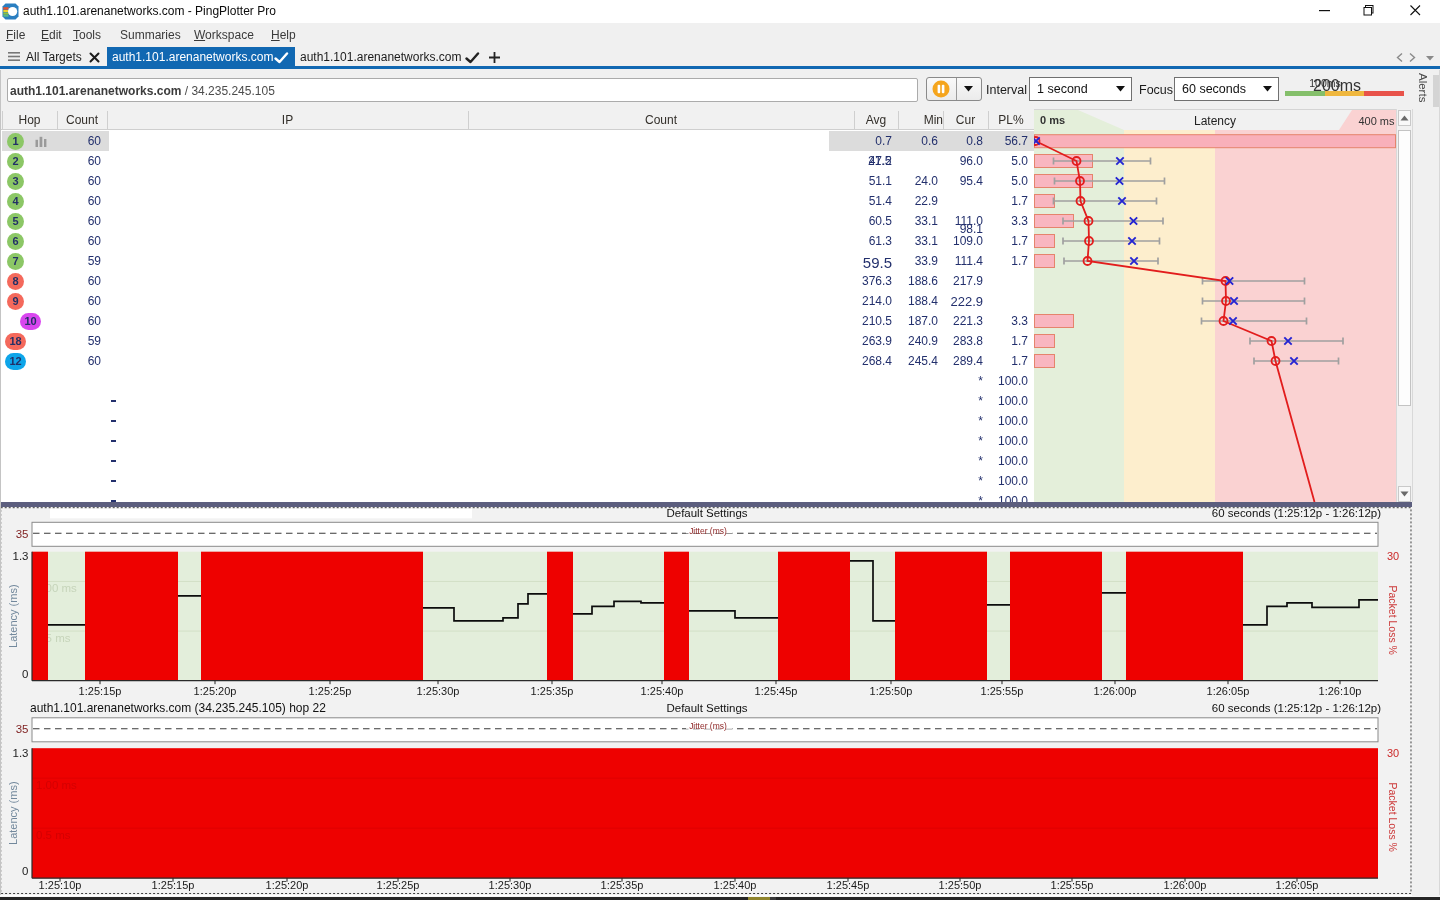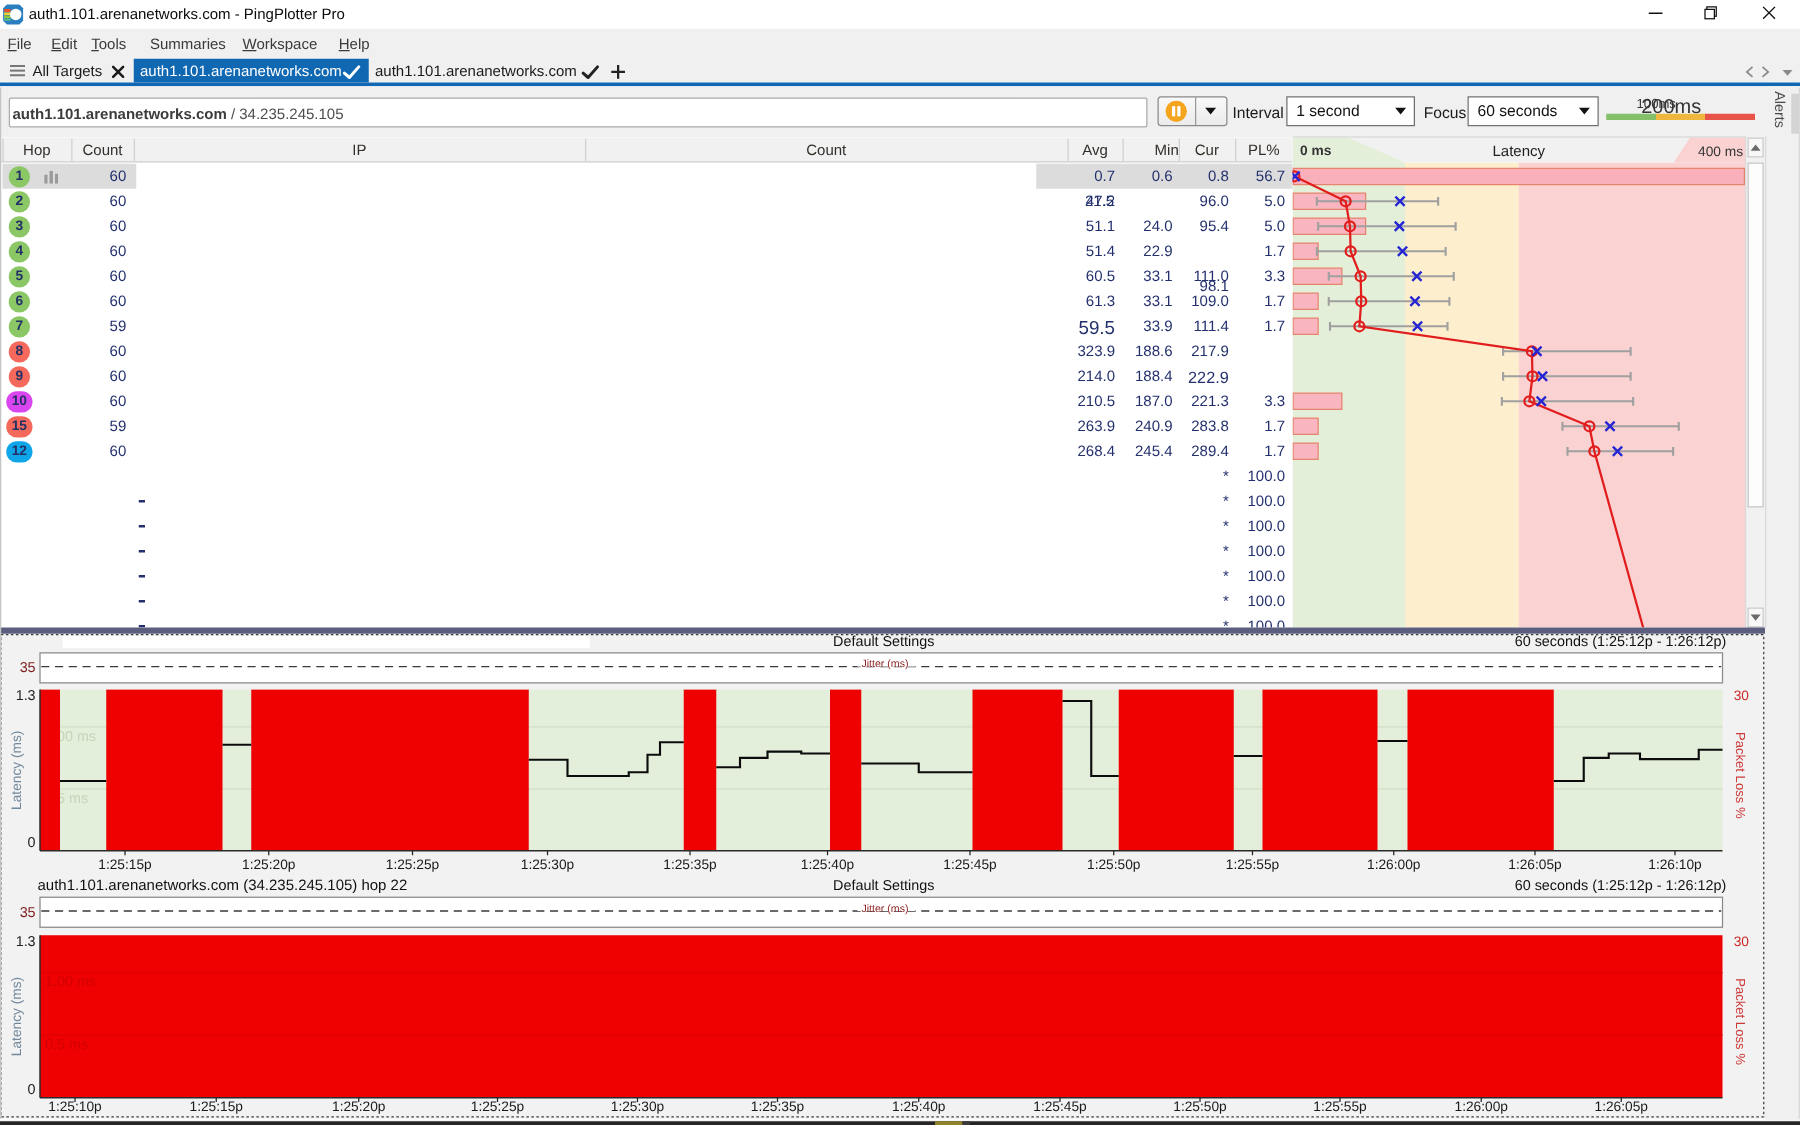--- a/index.html
+++ b/index.html
@@ -150,35 +150,35 @@
 <div class="abs nav" style="left:913px;top:124px;width:70px;text-align:right;font-size:12px;">109.0</div>
 <div class="abs nav" style="left:958px;top:124px;width:70px;text-align:right;font-size:12px;">1.7</div>
 <div class="abs" style="left:7.0px;top:142.5px;width:17px;height:17px;border-radius:8.5px;background:#8cc766;color:#233066;font-size:11px;font-weight:bold;text-align:center;line-height:17px;">7</div>
 <div class="abs nav" style="left:61px;top:144px;width:40px;text-align:right;font-size:12px;">59</div>
 <div class="abs nav" style="left:822px;top:144px;width:70px;text-align:right;font-size:15px;">59.5</div>
 <div class="abs nav" style="left:868px;top:144px;width:70px;text-align:right;font-size:12px;">33.9</div>
 <div class="abs nav" style="left:913px;top:144px;width:70px;text-align:right;font-size:12px;">111.4</div>
 <div class="abs nav" style="left:958px;top:144px;width:70px;text-align:right;font-size:12px;">1.7</div>
 <div class="abs" style="left:7.0px;top:162.5px;width:17px;height:17px;border-radius:8.5px;background:#f4695c;color:#233066;font-size:11px;font-weight:bold;text-align:center;line-height:17px;">8</div>
 <div class="abs nav" style="left:61px;top:164px;width:40px;text-align:right;font-size:12px;">60</div>
-<div class="abs nav" style="left:822px;top:164px;width:70px;text-align:right;font-size:12px;">323.9</div>
+<div class="abs nav" style="left:822px;top:164px;width:70px;text-align:right;font-size:12px;">376.3</div>
 <div class="abs nav" style="left:868px;top:164px;width:70px;text-align:right;font-size:12px;">188.6</div>
 <div class="abs nav" style="left:913px;top:164px;width:70px;text-align:right;font-size:12px;">217.9</div>
 <div class="abs" style="left:7.0px;top:182.5px;width:17px;height:17px;border-radius:8.5px;background:#f4695c;color:#233066;font-size:11px;font-weight:bold;text-align:center;line-height:17px;">9</div>
 <div class="abs nav" style="left:61px;top:184px;width:40px;text-align:right;font-size:12px;">60</div>
 <div class="abs nav" style="left:822px;top:184px;width:70px;text-align:right;font-size:12px;">214.0</div>
 <div class="abs nav" style="left:868px;top:184px;width:70px;text-align:right;font-size:12px;">188.4</div>
 <div class="abs nav" style="left:913px;top:184px;width:70px;text-align:right;font-size:13px;">222.9</div>
-<div class="abs" style="left:5.0px;top:202.5px;width:21px;height:17px;border-radius:8.5px;background:#d946ef;color:#233066;font-size:11px;font-weight:bold;text-align:center;line-height:17px;">10</div>
+<div class="abs" style="left:20px;top:202.5px;width:21px;height:17px;border-radius:8.5px;background:#d946ef;color:#233066;font-size:11px;font-weight:bold;text-align:center;line-height:17px;">10</div>
 <div class="abs nav" style="left:61px;top:204px;width:40px;text-align:right;font-size:12px;">60</div>
 <div class="abs nav" style="left:822px;top:204px;width:70px;text-align:right;font-size:12px;">210.5</div>
 <div class="abs nav" style="left:868px;top:204px;width:70px;text-align:right;font-size:12px;">187.0</div>
 <div class="abs nav" style="left:913px;top:204px;width:70px;text-align:right;font-size:12px;">221.3</div>
 <div class="abs nav" style="left:958px;top:204px;width:70px;text-align:right;font-size:12px;">3.3</div>
-<div class="abs" style="left:5.0px;top:222.5px;width:21px;height:17px;border-radius:8.5px;background:#f4695c;color:#233066;font-size:11px;font-weight:bold;text-align:center;line-height:17px;">15</div>
+<div class="abs" style="left:5.0px;top:222.5px;width:21px;height:17px;border-radius:8.5px;background:#f4695c;color:#233066;font-size:11px;font-weight:bold;text-align:center;line-height:17px;">18</div>
 <div class="abs nav" style="left:61px;top:224px;width:40px;text-align:right;font-size:12px;">59</div>
 <div class="abs nav" style="left:822px;top:224px;width:70px;text-align:right;font-size:12px;">263.9</div>
 <div class="abs nav" style="left:868px;top:224px;width:70px;text-align:right;font-size:12px;">240.9</div>
 <div class="abs nav" style="left:913px;top:224px;width:70px;text-align:right;font-size:12px;">283.8</div>
 <div class="abs nav" style="left:958px;top:224px;width:70px;text-align:right;font-size:12px;">1.7</div>
 <div class="abs" style="left:5.0px;top:242.5px;width:21px;height:17px;border-radius:8.5px;background:#0ea5e9;color:#233066;font-size:11px;font-weight:bold;text-align:center;line-height:17px;">12</div>
 <div class="abs nav" style="left:61px;top:244px;width:40px;text-align:right;font-size:12px;">60</div>
 <div class="abs nav" style="left:822px;top:244px;width:70px;text-align:right;font-size:12px;">268.4</div>
 <div class="abs nav" style="left:868px;top:244px;width:70px;text-align:right;font-size:12px;">245.4</div>
 <div class="abs nav" style="left:913px;top:244px;width:70px;text-align:right;font-size:12px;">289.4</div>

